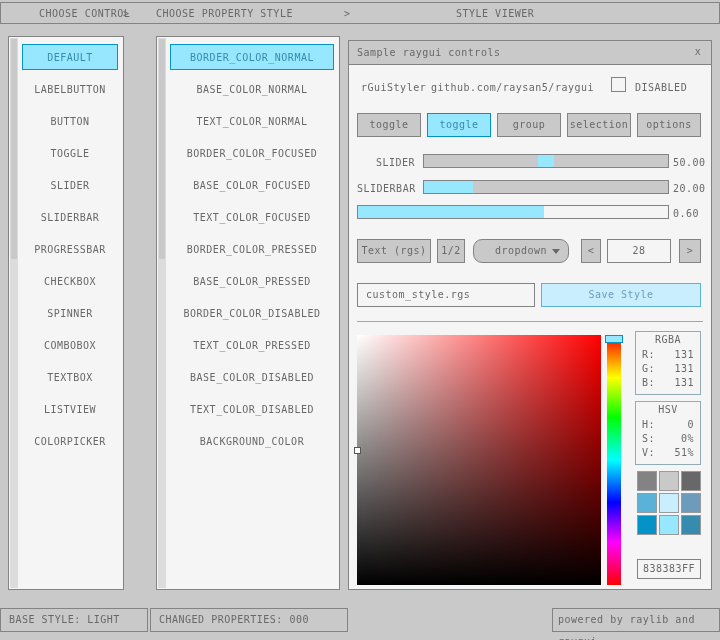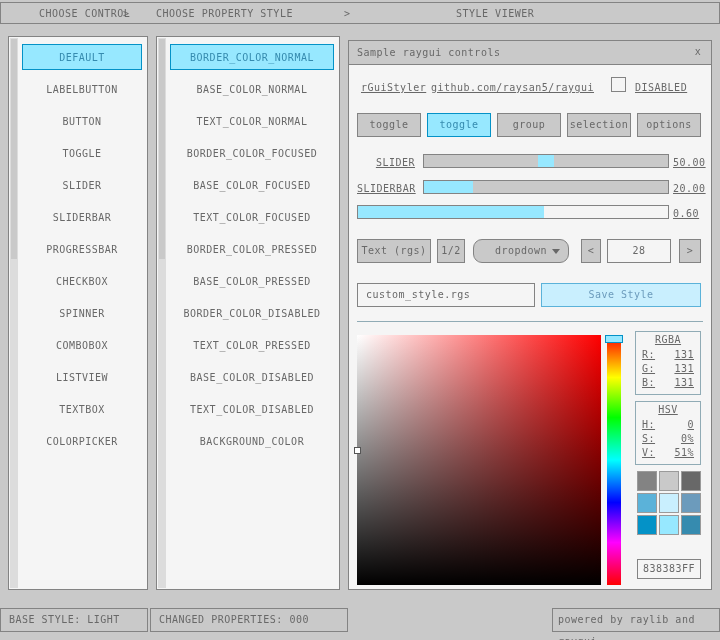--- a/index.html
+++ b/index.html
@@ -14,21 +14,21 @@
     background:#c9c9c9; border:1px solid #838383;
   }
   .topbar span { position:absolute; top:5px; }
   .tb1 { left:38px; } .tbsep1 { left:122px; } .tb2 { left:155px; }
   .tbsep2 { left:343px; } .tb3 { left:455px; }
 
   
   .panel {
     position:absolute; background:#f5f5f5; border:1px solid #838383;
   }
-  .panel-left { left:8px; top:36px; width:140px; height:554px; }
+  .panel-left { left:8px; top:36px; width:116px; height:554px; }
   .panel-mid  { left:156px; top:36px; width:184px; height:554px; }
   .vscroll { position:absolute; left:1px; top:1px; bottom:1px; width:8px; background:#dcdcdc; }
   .vscroll .thumb { position:absolute; left:1px; top:1px; width:6px; height:220px; background:#c9c9c9; }
   .list { position:absolute; left:13px; right:5px; top:7px; }
   .item {
     height:26px; line-height:26px; text-align:center; margin-bottom:6px;
     color:#686868; cursor:default; border:1px solid transparent;
   }
   .item.selected { background:#97e8ff; border:1px solid #0492c7; color:#368baf; }
 
@@ -39,21 +39,21 @@
   }
   .titlebar {
     position:absolute; left:0; top:0; right:0; height:24px;
     background:#c9c9c9; border-bottom:1px solid #838383; line-height:23px;
     padding-left:8px;
   }
   .close-btn { position:absolute; right:4px; top:2px; width:18px; height:18px; text-align:center; line-height:18px; }
   .content { position:absolute; left:0; top:24px; right:0; bottom:0; }
   .content > * { position:absolute; }
 
-  .lbl { line-height:14px;text-decoration:underline; }
+  .lbl { line-height:14px; }
   .brand-label { left:12px; top:16px; }
   .repo-label { left:82px; top:16px; }
   .checkbox { left:262px; top:12px; width:15px; height:15px; background:#f5f5f5; border:1px solid #838383; }
   .disabled-label { left:286px; top:16px; }
 
   .btn {
     background:#c9c9c9; border:1px solid #838383; color:#686868;
     text-align:center; line-height:22px; height:24px;
   }
   .tg0 { left:8px;  top:48px; width:64px; }
@@ -108,21 +108,21 @@
     background:#fff; border:1px solid #555;
   }
   .hue-bar {
     left:258px; top:270px; width:14px; height:250px;
     background:linear-gradient(to bottom,
       #ff0000 0%, #ffff00 17%, #00ff00 33%, #00ffff 50%,
       #0000ff 67%, #ff00ff 83%, #ff0000 100%);
   }
   .hue-marker { position:absolute; left:-2px; top:0; width:18px; height:8px; background:#97e8ff; border:1px solid #0492c7; }
 
-  .groupbox { border:1px solid #90abb5; background:#f5f5f5;text-decoration:underline; }
+  .groupbox { border:1px solid #90abb5; background:#f5f5f5; }
   .rgba-box { left:286px; top:266px; width:66px; height:64px; }
   .hsv-box  { left:286px; top:336px; width:66px; height:64px; }
   .groupbox .gb-title { text-align:center; line-height:16px; }
   .gb-row { display:flex; justify-content:space-between; padding:0 6px; line-height:14px; }
 
   .swatch-grid {
     left:288px; top:406px; width:68px;
     display:grid; grid-template-columns:repeat(3, 20px); gap:2px;
   }
   .swatch { width:20px; height:20px; border:1px solid #9a9a9a; }
@@ -162,22 +162,22 @@
       <div class="item selected">DEFAULT</div>
       <div class="item">LABELBUTTON</div>
       <div class="item">BUTTON</div>
       <div class="item">TOGGLE</div>
       <div class="item">SLIDER</div>
       <div class="item">SLIDERBAR</div>
       <div class="item">PROGRESSBAR</div>
       <div class="item">CHECKBOX</div>
       <div class="item">SPINNER</div>
       <div class="item">COMBOBOX</div>
+      <div class="item">TEXTBOX</div>
       <div class="item">LISTVIEW</div>
-      <div class="item">TEXTBOX</div>
       <div class="item">COLORPICKER</div>
     </div>
   </div>
 
   <div class="panel panel-mid">
     <div class="vscroll">
         <div class="thumb"></div>
       </div>
     <div class="list">
       <div class="item selected">BORDER_COLOR_NORMAL</div>

